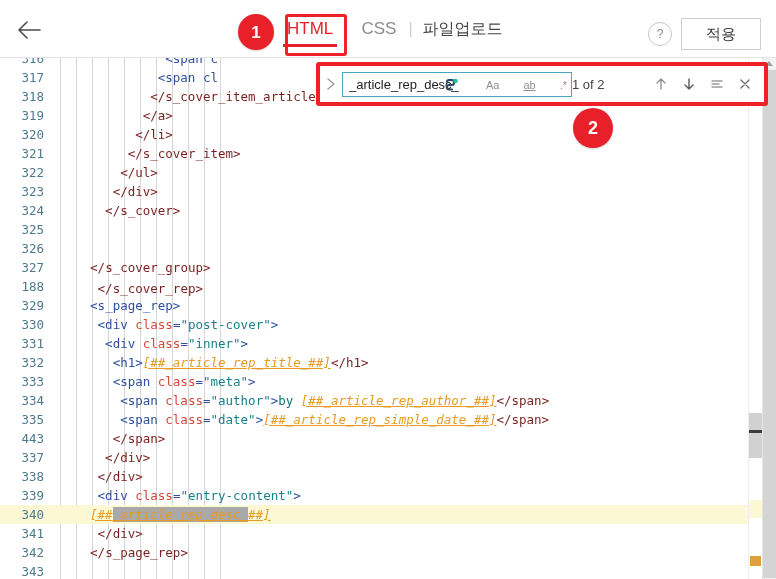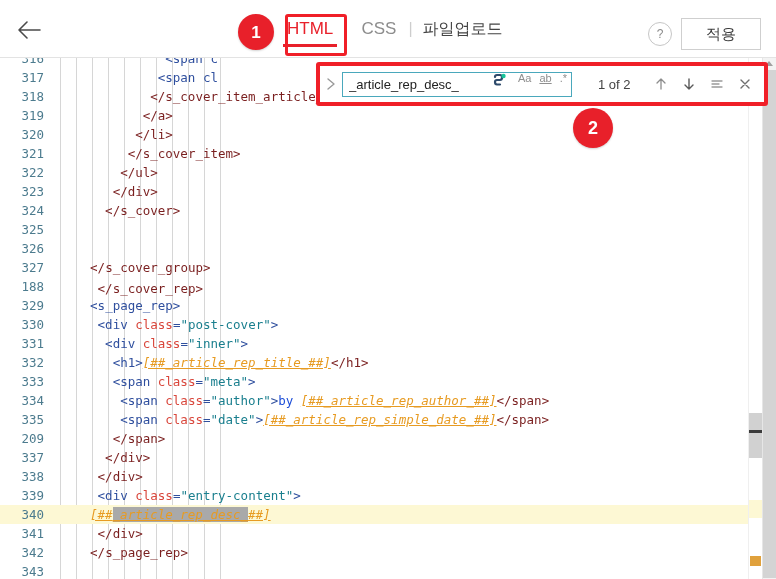--- a/index.html
+++ b/index.html
@@ -89,21 +89,21 @@
   }
   .guides{position:absolute;left:0;top:0;width:748px;height:521px;pointer-events:none;}
   .guide{position:absolute;top:0;width:1px;height:521px;background:#d6d6d6;}
 
   
   .t{color:#2f4f9e;}       
   .tn{color:#7a1f1f;}      
   .at{color:#d9463b;}      
   .av{color:#1a7f8e;}      
   .ph{color:#e79b22;font-style:italic;text-decoration:underline;}  
-  .txt{color:#1d4ed8;}
+  .txt{color:#0f766e;}
   .sel{background:#a9a9a9;color:#e79b22;}
 
   
   .find-anno{
     position:absolute;left:316px;top:62px;width:452px;height:44px;
     border:4px solid #f01f28;border-radius:3px;box-sizing:border-box;
     background:transparent;z-index:40;pointer-events:none;
   }
   .find{
     position:absolute;left:320px;top:66px;width:444px;height:36px;
@@ -117,29 +117,29 @@
   }
   .find-inputwrap{
     position:relative;width:230px;height:25px;border:1px solid #4aa8bc;background:#fff;
     box-sizing:border-box;display:flex;align-items:center;flex:0 0 auto;
   }
   .find-input{
     border:0;outline:0;background:transparent;height:23px;width:150px;
     font-family:"Liberation Sans", sans-serif;font-size:13px;color:#222;
     padding:0 0 0 6px;
   }
-  .find-opts{position:absolute;right:3px;top:0;height:25px;display:flex;gap:6px;}
+  .find-opts{position:absolute;right:3px;top:0;height:25px;display:flex;align-items:center;gap:22px;}
   .opt{
     font-size:11px;color:#8f8f8f;cursor:pointer;padding:0 1px;
     font-family:"Liberation Sans", sans-serif;line-height:1;
   }
   .opt u{text-decoration:underline;}
   .ext-icon{width:15px;height:15px;position:relative;margin-right:4px;flex:0 0 auto;cursor:pointer;}
   .find-count{
-    font-size:13px;color:#444;margin-left:26px;white-space:nowrap;flex:0 0 auto;
+    font-size:13px;color:#444;margin-left:0;white-space:nowrap;flex:0 0 auto;
     font-family:"Liberation Sans", sans-serif;
   }
   .find-spacer{flex:1 1 auto;}
   .find-actions{display:flex;align-items:center;gap:2px;margin-right:6px;flex:0 0 auto;}
   .fbtn{
     width:26px;height:26px;display:flex;align-items:center;justify-content:center;
     cursor:pointer;
   }
 
   
@@ -217,21 +217,21 @@
           <div class="line"><span class="ln">326</span><span class="code" style="left: 97.6px; margin-top: 40px;"><span class="tn">&lt;/s_cover_rep&gt;</span></span></div>
           <div class="line"><span class="ln">327</span><span class="code" style="left: 90.08px;"><span class="tn">&lt;/s_cover_group&gt;</span></span></div>
           <div class="line"><span class="ln">188</span><span class="code" style="left: 60px;"></span></div>
           <div class="line"><span class="ln">329</span><span class="code" style="left: 90.08px;"><span class="t">&lt;s_page_rep&gt;</span></span></div>
           <div class="line"><span class="ln">330</span><span class="code" style="left: 97.6px;"><span class="t">&lt;div </span><span class="at">class</span><span class="t">=</span><span class="av">"post-cover"</span><span class="t">&gt;</span></span></div>
           <div class="line"><span class="ln">331</span><span class="code" style="left: 105.12px;"><span class="t">&lt;div </span><span class="at">class</span><span class="t">=</span><span class="av">"inner"</span><span class="t">&gt;</span></span></div>
           <div class="line"><span class="ln">332</span><span class="code" style="left: 112.64px;"><span class="t">&lt;h1&gt;</span><span class="ph">[##_article_rep_title_##]</span><span class="tn">&lt;/h1&gt;</span></span></div>
           <div class="line"><span class="ln">333</span><span class="code" style="left: 112.64px;"><span class="t">&lt;span </span><span class="at">class</span><span class="t">=</span><span class="av">"meta"</span><span class="t">&gt;</span></span></div>
           <div class="line"><span class="ln">334</span><span class="code" style="left: 120.16px;"><span class="t">&lt;span </span><span class="at">class</span><span class="t">=</span><span class="av">"author"</span><span class="t">&gt;</span><span class="txt">by </span><span class="ph">[##_article_rep_author_##]</span><span class="tn">&lt;/span&gt;</span></span></div>
           <div class="line"><span class="ln">335</span><span class="code" style="left: 120.16px;"><span class="t">&lt;span </span><span class="at">class</span><span class="t">=</span><span class="av">"date"</span><span class="t">&gt;</span><span class="ph">[##_article_rep_simple_date_##]</span><span class="tn">&lt;/span&gt;</span></span></div>
-          <div class="line"><span class="ln">209</span><span class="code" style="left: 112.64px;"><span class="tn">&lt;/span&gt;</span></span></div>
+          <div class="line"><span class="ln">443</span><span class="code" style="left: 112.64px;"><span class="tn">&lt;/span&gt;</span></span></div>
           <div class="line"><span class="ln">337</span><span class="code" style="left: 105.12px;"><span class="tn">&lt;/div&gt;</span></span></div>
           <div class="line"><span class="ln">338</span><span class="code" style="left: 97.6px;"><span class="tn">&lt;/div&gt;</span></span></div>
           <div class="line"><span class="ln">339</span><span class="code" style="left: 97.6px;"><span class="t">&lt;div </span><span class="at">class</span><span class="t">=</span><span class="av">"entry-content"</span><span class="t">&gt;</span></span></div>
           <div class="line current"><span class="ln">340</span><span class="code" style="left: 90px;"><span class="ph">[##</span><span class="ph sel">_article_rep_desc_</span><span class="ph">##]</span></span></div>
           <div class="line"><span class="ln">341</span><span class="code" style="left: 97.6px;"><span class="tn">&lt;/div&gt;</span></span></div>
           <div class="line"><span class="ln">342</span><span class="code" style="left: 90.08px;"><span class="tn">&lt;/s_page_rep&gt;</span></span></div>
           <div class="line"><span class="ln">343</span><span class="code" style="left: 60px;"></span></div>
         </div>
     </div>
   </div>

